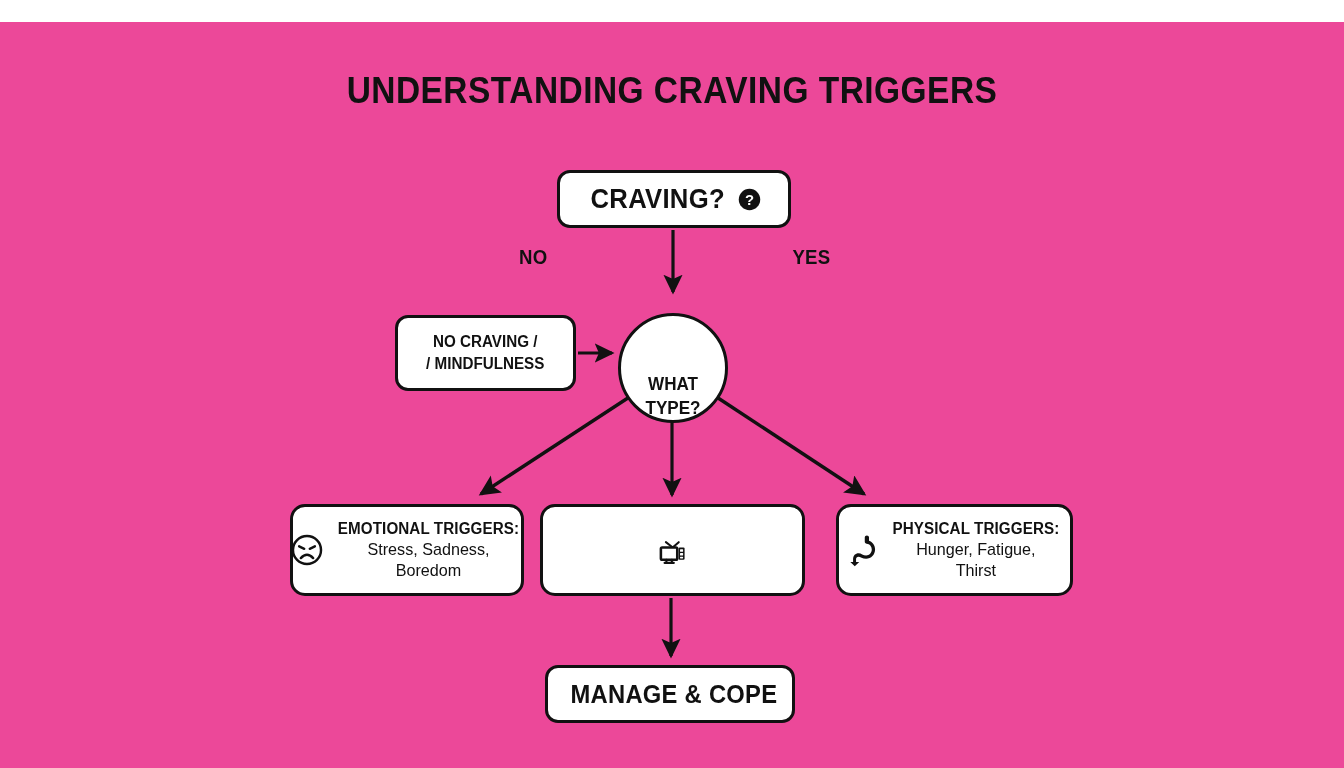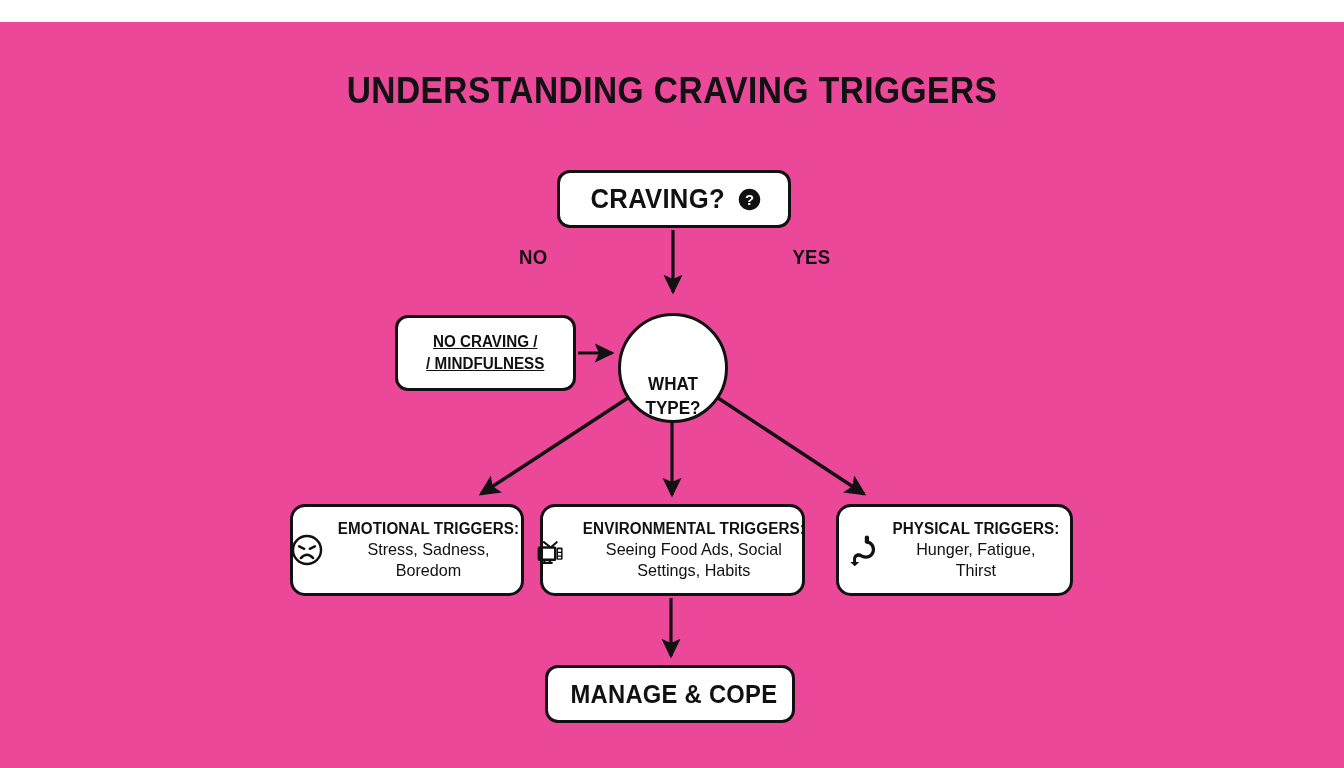--- a/index.html
+++ b/index.html
@@ -81,21 +81,20 @@
     transform: scaleX(0.95);
   }
 
   
   #node-nocraving {
     left: 395px;
     top: 293px;
     width: 181px;
     height: 76px;
     border-radius: 13px;
-    text-decoration: underline;
   }
   #node-nocraving .label {
     font-family: "Liberation Sans Narrow", "Liberation Sans", sans-serif;
     font-size: 16px;
     font-weight: bold;
     line-height: 1.35;
     text-align: center;
     transform: scaleX(0.95);
     white-space: nowrap;
   }
@@ -290,25 +289,20 @@
         <path d="M9.3 8.6 L15.2 13.2" stroke="#111111" stroke-width="1.9" stroke-linecap="round" fill="none"></path>
         <path d="M21.4 8.6 L16.2 13.2" stroke="#111111" stroke-width="1.9" stroke-linecap="round" fill="none"></path>
         <rect x="4.6" y="13.6" width="15.4" height="11.6" rx="1.2" fill="none" stroke="#111111" stroke-width="2.4"></rect>
         <rect x="21.3" y="13.6" width="5.6" height="11.6" rx="1.1" fill="#111111"></rect>
         <rect x="22.6" y="15.3" width="2.9" height="2.4" rx="0.5" fill="#ffffff"></rect>
         <rect x="22.6" y="18.8" width="2.9" height="2.4" rx="0.5" fill="#ffffff"></rect>
         <rect x="22.6" y="22.3" width="2.9" height="1.6" rx="0.5" fill="#ffffff"></rect>
         <path d="M9.8 25.2 L9.8 27.3 M14.9 25.2 L14.9 27.3" stroke="#111111" stroke-width="2" stroke-linecap="round"></path>
         <rect x="7.1" y="27.1" width="10.6" height="2.1" rx="1" fill="#111111"></rect>
       </svg>
-      <div class="trigger-text">
-        <span class="trigger-head">ENVIRONMENTAL TRIGGERS:</span>
-        <span class="trigger-body">Seeing Food Ads, Social</span>
-        <span class="trigger-body">Settings, Habits</span>
-      </div>
     </div>
   </div>
 
   <div class="node trigger-box" id="node-physical">
     <div class="node-inner">
       <svg class="trigger-icon" viewBox="0 0 32 32">
         <path d="M18.6 4.3 C18.6 3.2 19.5 2.4 20.6 2.4 C21.7 2.4 22.6 3.2 22.6 4.3
                  L22.6 7.4 C25.9 8.6 28.3 11.7 28.3 15.6
                  C28.3 20.4 24.6 24.3 19.9 24.3
                  C16.6 24.3 14.2 22.4 12.6 22.4

